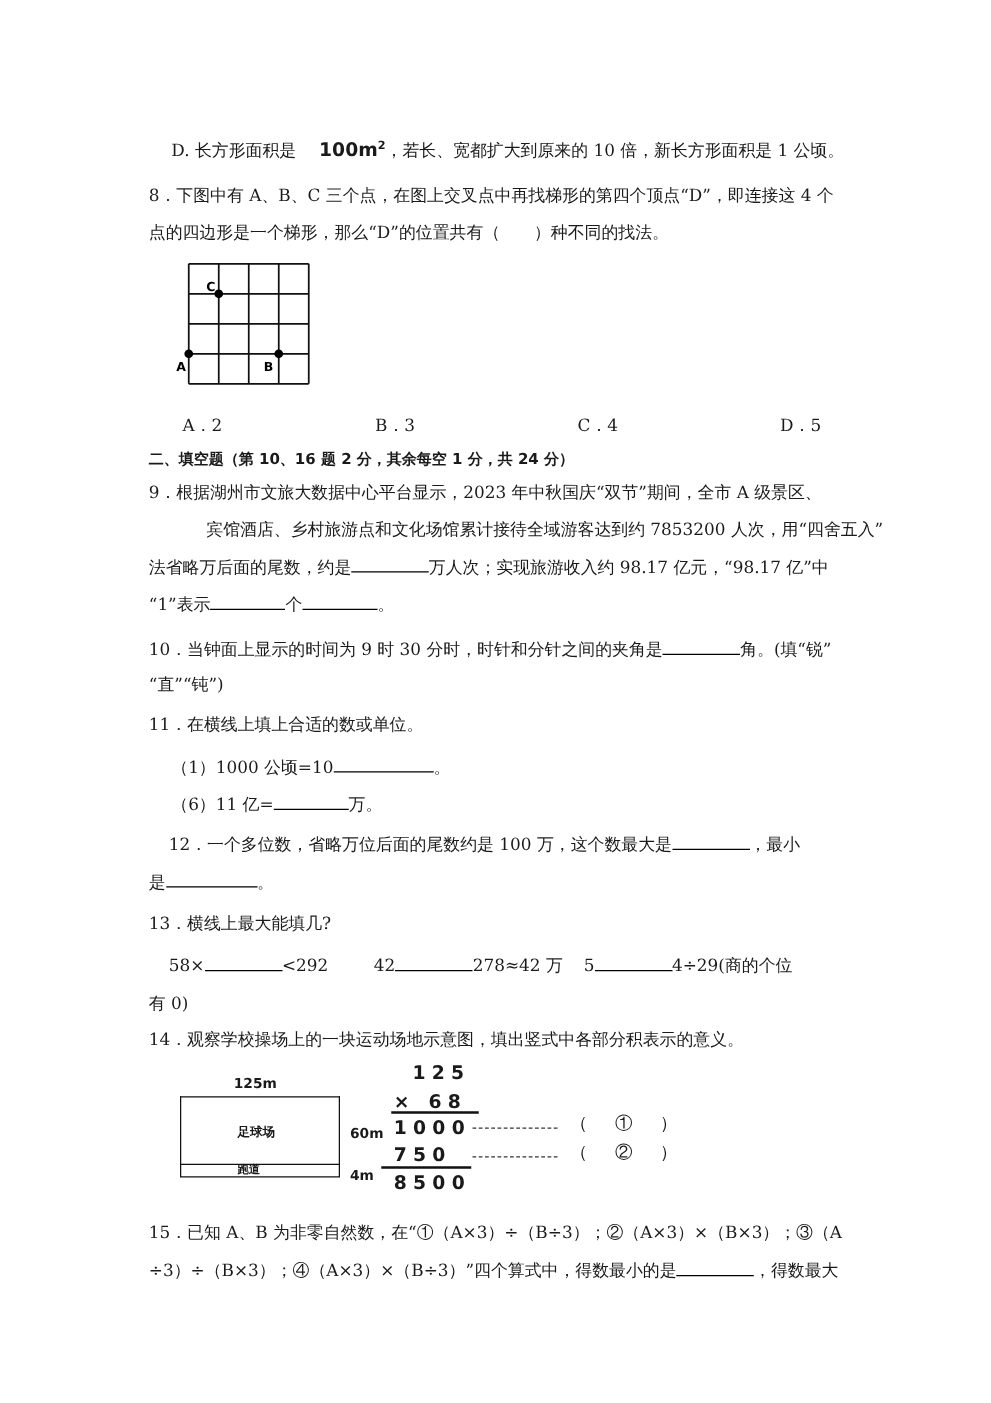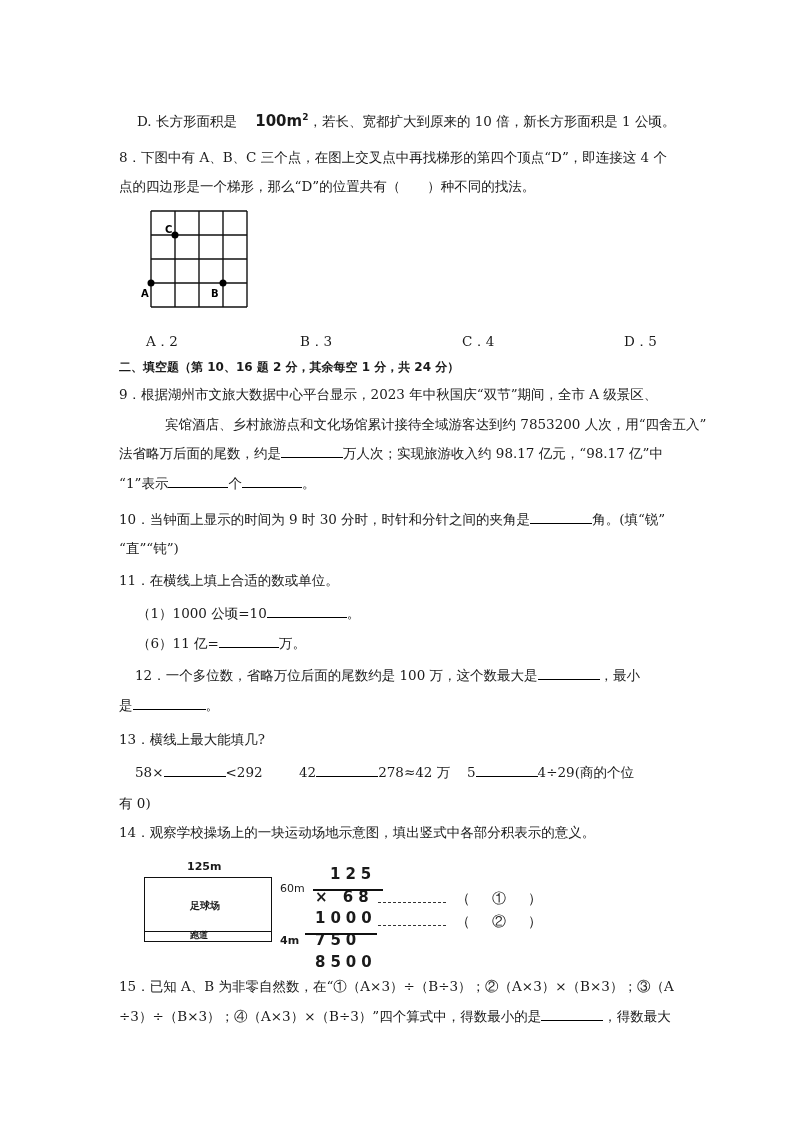--- a/index.html
+++ b/index.html
@@ -9,21 +9,21 @@
     .ind { left: 137px; }
     .blank { display: inline-block; border-bottom: 1px solid #000; height: 14px; vertical-align: baseline; }
     .w60 { width: 60px; } .w62 { width: 62px; } .w80 { width: 80px; } .w73 { width: 73px; }
     .bold { font-weight: bold; font-family: "DejaVu Sans", "Liberation Sans", sans-serif; font-size: 12px; }
     .math { font-family: "DejaVu Sans", sans-serif; font-weight: bold; font-size: 15px; }
     .opt { position: absolute; top: 331px; line-height: 20px; }
     
     #grid { position: absolute; left: 140px; top: 206px; }
     
     #field { position: absolute; left: 140px; top: 855px; }
-    .calc { position: absolute; font-family: "DejaVu Sans", sans-serif; font-weight: bold; font-size: 15px; letter-spacing: 5px; margin-top: 16px; }
+    .calc { position: absolute; font-family: "DejaVu Sans", sans-serif; font-weight: bold; font-size: 15px; letter-spacing: 5px; }
   </style>
 </head>
 <body>
 
 <div class="line" style="top:107px; left:137px;">
   <span>D. 长方形面积是</span>
   <span class="math" style="margin-left:14px;"><span>100m</span><sup style="font-size:9px;">2</sup></span><span>，若长、宽都扩大到原来的 10 倍，新长方形面积是 1 公顷。</span>
 </div>
 
 <div class="line" style="top:147px;">8．下图中有 A、B、C 三个点，在图上交叉点中再找梯形的第四个顶点“D”，即连接这 4 个</div>
@@ -101,21 +101,21 @@
 <div class="line" style="top:793px;">有 0)</div>
 
 <div class="line" style="top:822px;">14．观察学校操场上的一块运动场地示意图，填出竖式中各部分积表示的意义。</div>
 
 <div id="field" style="width:400px; height:110px;">
   <div style="position:absolute; left:47px; top:5px; font-family:'DejaVu Sans',sans-serif; font-weight:bold; font-size:11px;">125m</div>
   <div style="position:absolute; left:4px; top:22px; width:126px; height:54px; border:1.5px solid #111; border-bottom:none;"></div>
   <div style="position:absolute; left:50px; top:44px; font-weight:bold; font-size:10px;">足球场</div>
   <div style="position:absolute; left:4px; top:76px; width:126px; height:9px; border:1.5px solid #111;"></div>
   <div style="position:absolute; left:50px; top:74px; font-weight:bold; font-size:9px;">跑道</div>
-  <div style="position:absolute; left:140px; top:27px; font-family:'DejaVu Sans',sans-serif; font-weight:normal; font-size:11px;text-align:center;">60m</div>
+  <div style="position:absolute; left:140px; top:45px; font-family:'DejaVu Sans',sans-serif; font-weight:bold; font-size:11px;text-align:center;">60m</div>
   <div style="position:absolute; left:140px; top:79px; font-family:'DejaVu Sans',sans-serif; font-weight:bold; font-size:11px;">4m</div>
 </div>
 
 <div class="calc" style="left:330px; top:849px;">125</div>
 <div class="calc" style="left:315px; top:872px;">× 68</div>
 <div style="position:absolute; left:313px; top:889px; width:70px; border-top:2px solid #111;"></div>
 <div class="calc" style="left:315px; top:893px;">1000</div>
 <div class="calc" style="left:315px; top:915px;">750</div>
 <div style="position:absolute; left:305px; top:933px; width:72px; border-top:2px solid #111;"></div>
 <div class="calc" style="left:315px; top:937px;">8500</div>

